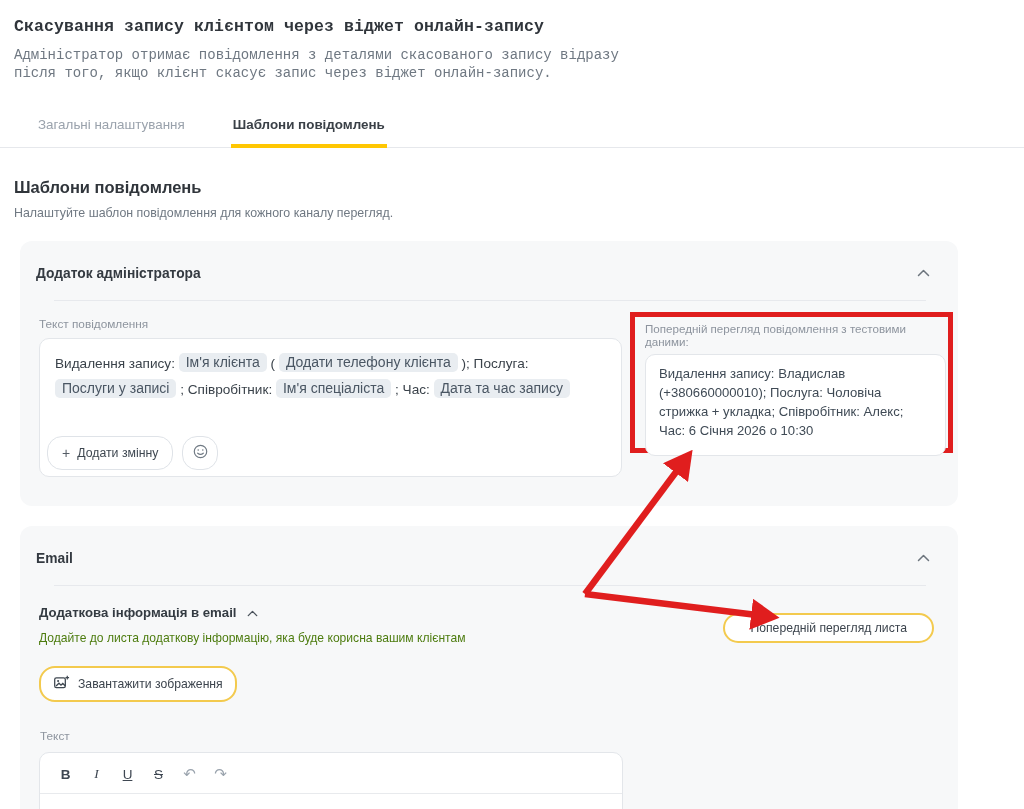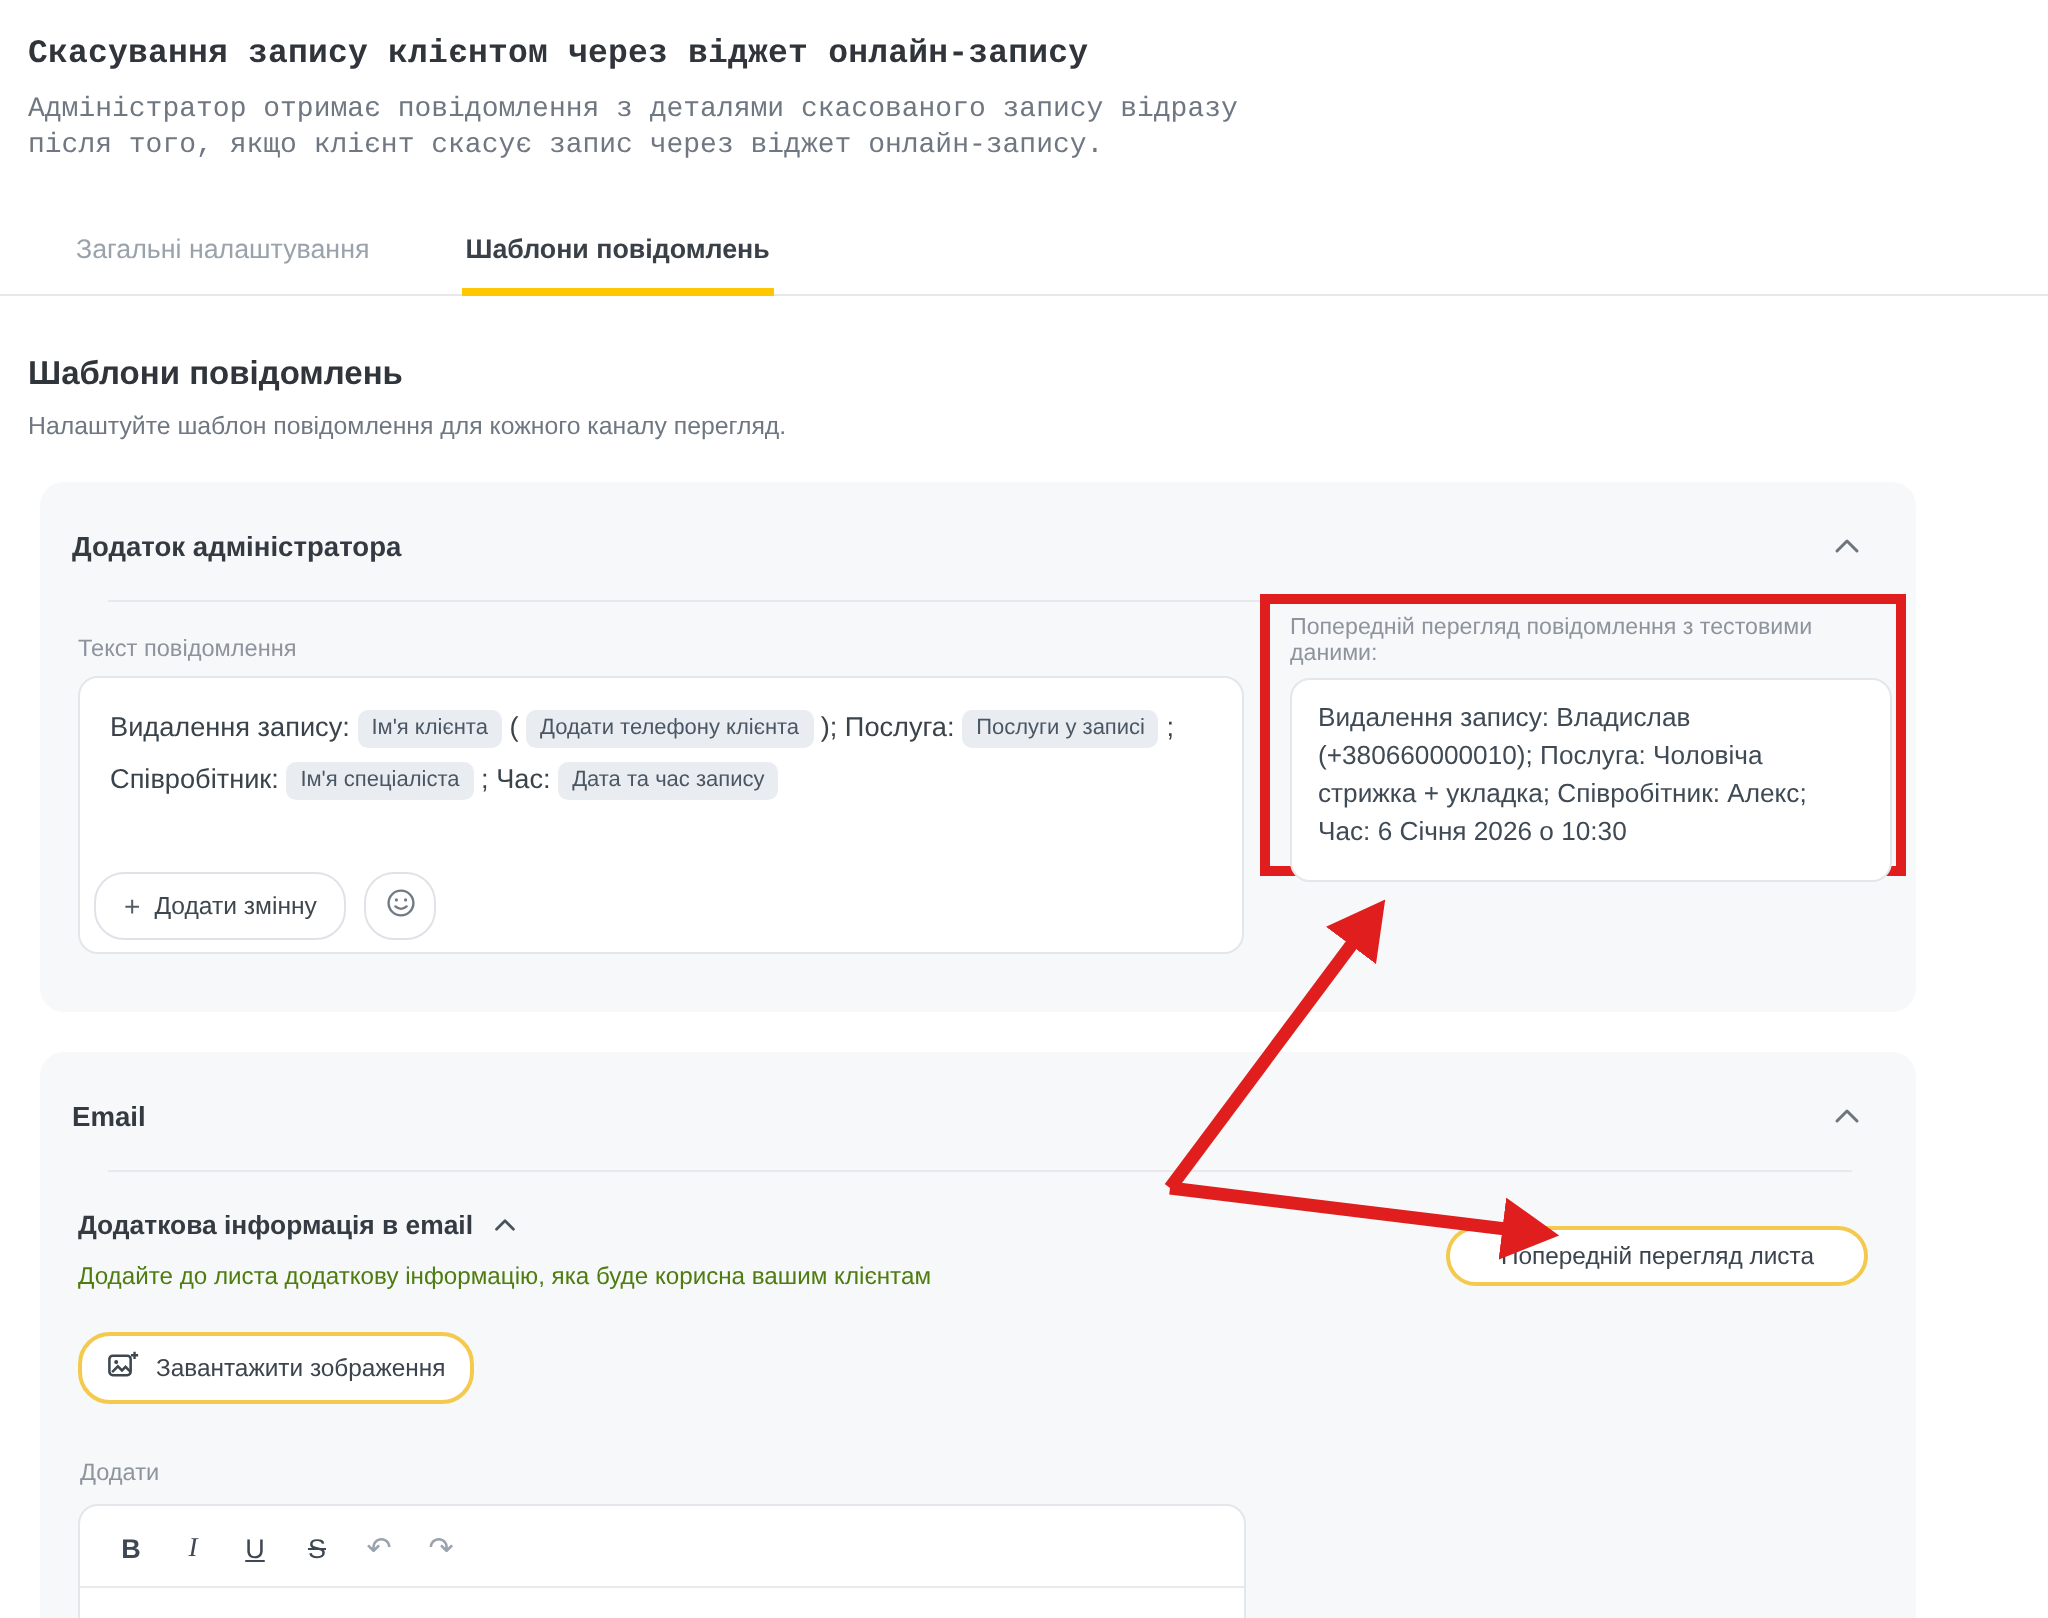--- a/index.html
+++ b/index.html
@@ -35,33 +35,33 @@
   .collapse-btn { background:none; border:none; cursor:pointer; padding:4px; line-height:0; }
   .card-divider { border:none; border-top:1px solid #e7e9ed; margin:19px 32px 0 34px; }
 
   
   .field-label { display:block; font-size:11.8px; color:#8d949e; }
   .msg-label { margin:16px 0 0 19px; }
   .msg-box { position:relative; margin:7px 0 0 19px; width:583px; height:139px;
              background:#fff; border:1px solid #e3e6ea; border-radius:10px;
              padding:12px 15px; cursor:text; }
   .msg-line { font-size:13.6px; color:#3a424a; line-height:26px; }
-  .chip { display:inline-block; background:#e9edf1; color:#4a5663; font-size:11px;
+  .chip { display:inline-block; background:#e9edf1; color:#4a5663; font-size:14px;
           font-weight:500; padding:3px 7px; border-radius:5px; line-height:13px;
           vertical-align:1px; cursor:pointer; }
   .msg-actions { position:absolute; left:7px; bottom:6px; display:flex; gap:9px; }
   .pill-btn { display:flex; align-items:center; gap:7px; background:#fff;
               border:1px solid #dfe3e8; border-radius:15px; padding:6px 14px;
               font-size:12.3px; color:#3e4750; cursor:pointer;
               font-family:inherit; }
   .emoji-btn { width:36px; justify-content:center; padding:6px 0; }
   .plus-glyph { font-size:14px; color:#555d66; line-height:10px; }
 
   
-  .annotation-box { position:absolute; left:630px; top:297px; width:323px; height:141px;
+  .annotation-box { position:absolute; left:630px; top:312px; width:323px; height:141px;
                     border:5px solid var(--ann-red,#e01e1e); background:transparent;
                     padding:5px 10px; z-index:5; }
   .preview-label { font-size:11.6px; color:#8d949e; }
   .preview-box { margin-top:6px; background:#fff; border:1px solid #e3e6ea;
                  border-radius:10px; padding:9px 13px; width:301px; height:102px;
                  font-size:13.1px; line-height:19px; color:#3f4a55; }
 
   
   .email-row { display:flex; justify-content:space-between; align-items:center;
                padding:17px 24px 0 19px; }
@@ -184,21 +184,21 @@
         <svg width="17" height="17" viewBox="0 0 20 20">
             <rect x="2" y="4.5" width="12.5" height="11.5" rx="2" fill="none" stroke="#3e4750" stroke-width="1.5"></rect>
             <circle cx="6" cy="8.3" r="1.2" fill="#3e4750"></circle>
             <path d="M3.6 14.2 l3.4-3.4 2.4 2.4 2.1-2.1 2.8 2.8" fill="none" stroke="#3e4750" stroke-width="1.5"></path>
             <path d="M16.8 2.2 v4.2 M14.7 4.3 h4.2" stroke="#3e4750" stroke-width="1.4"></path>
           </svg>
       </span>
       <span>Завантажити зображення</span>
     </button>
 
-    <label class="field-label text-label">Додати</label>
+    <label class="field-label text-label">Текст</label>
     <div class="rt-editor">
       <div class="rt-toolbar">
           <button class="rt-btn bold">B</button>
           <button class="rt-btn italic">I</button>
           <button class="rt-btn underline">U</button>
           <button class="rt-btn strikethrough">S</button>
           <button class="rt-btn undo">↶</button>
           <button class="rt-btn redo">↷</button>
         </div>
       <div class="rt-content"></div>

